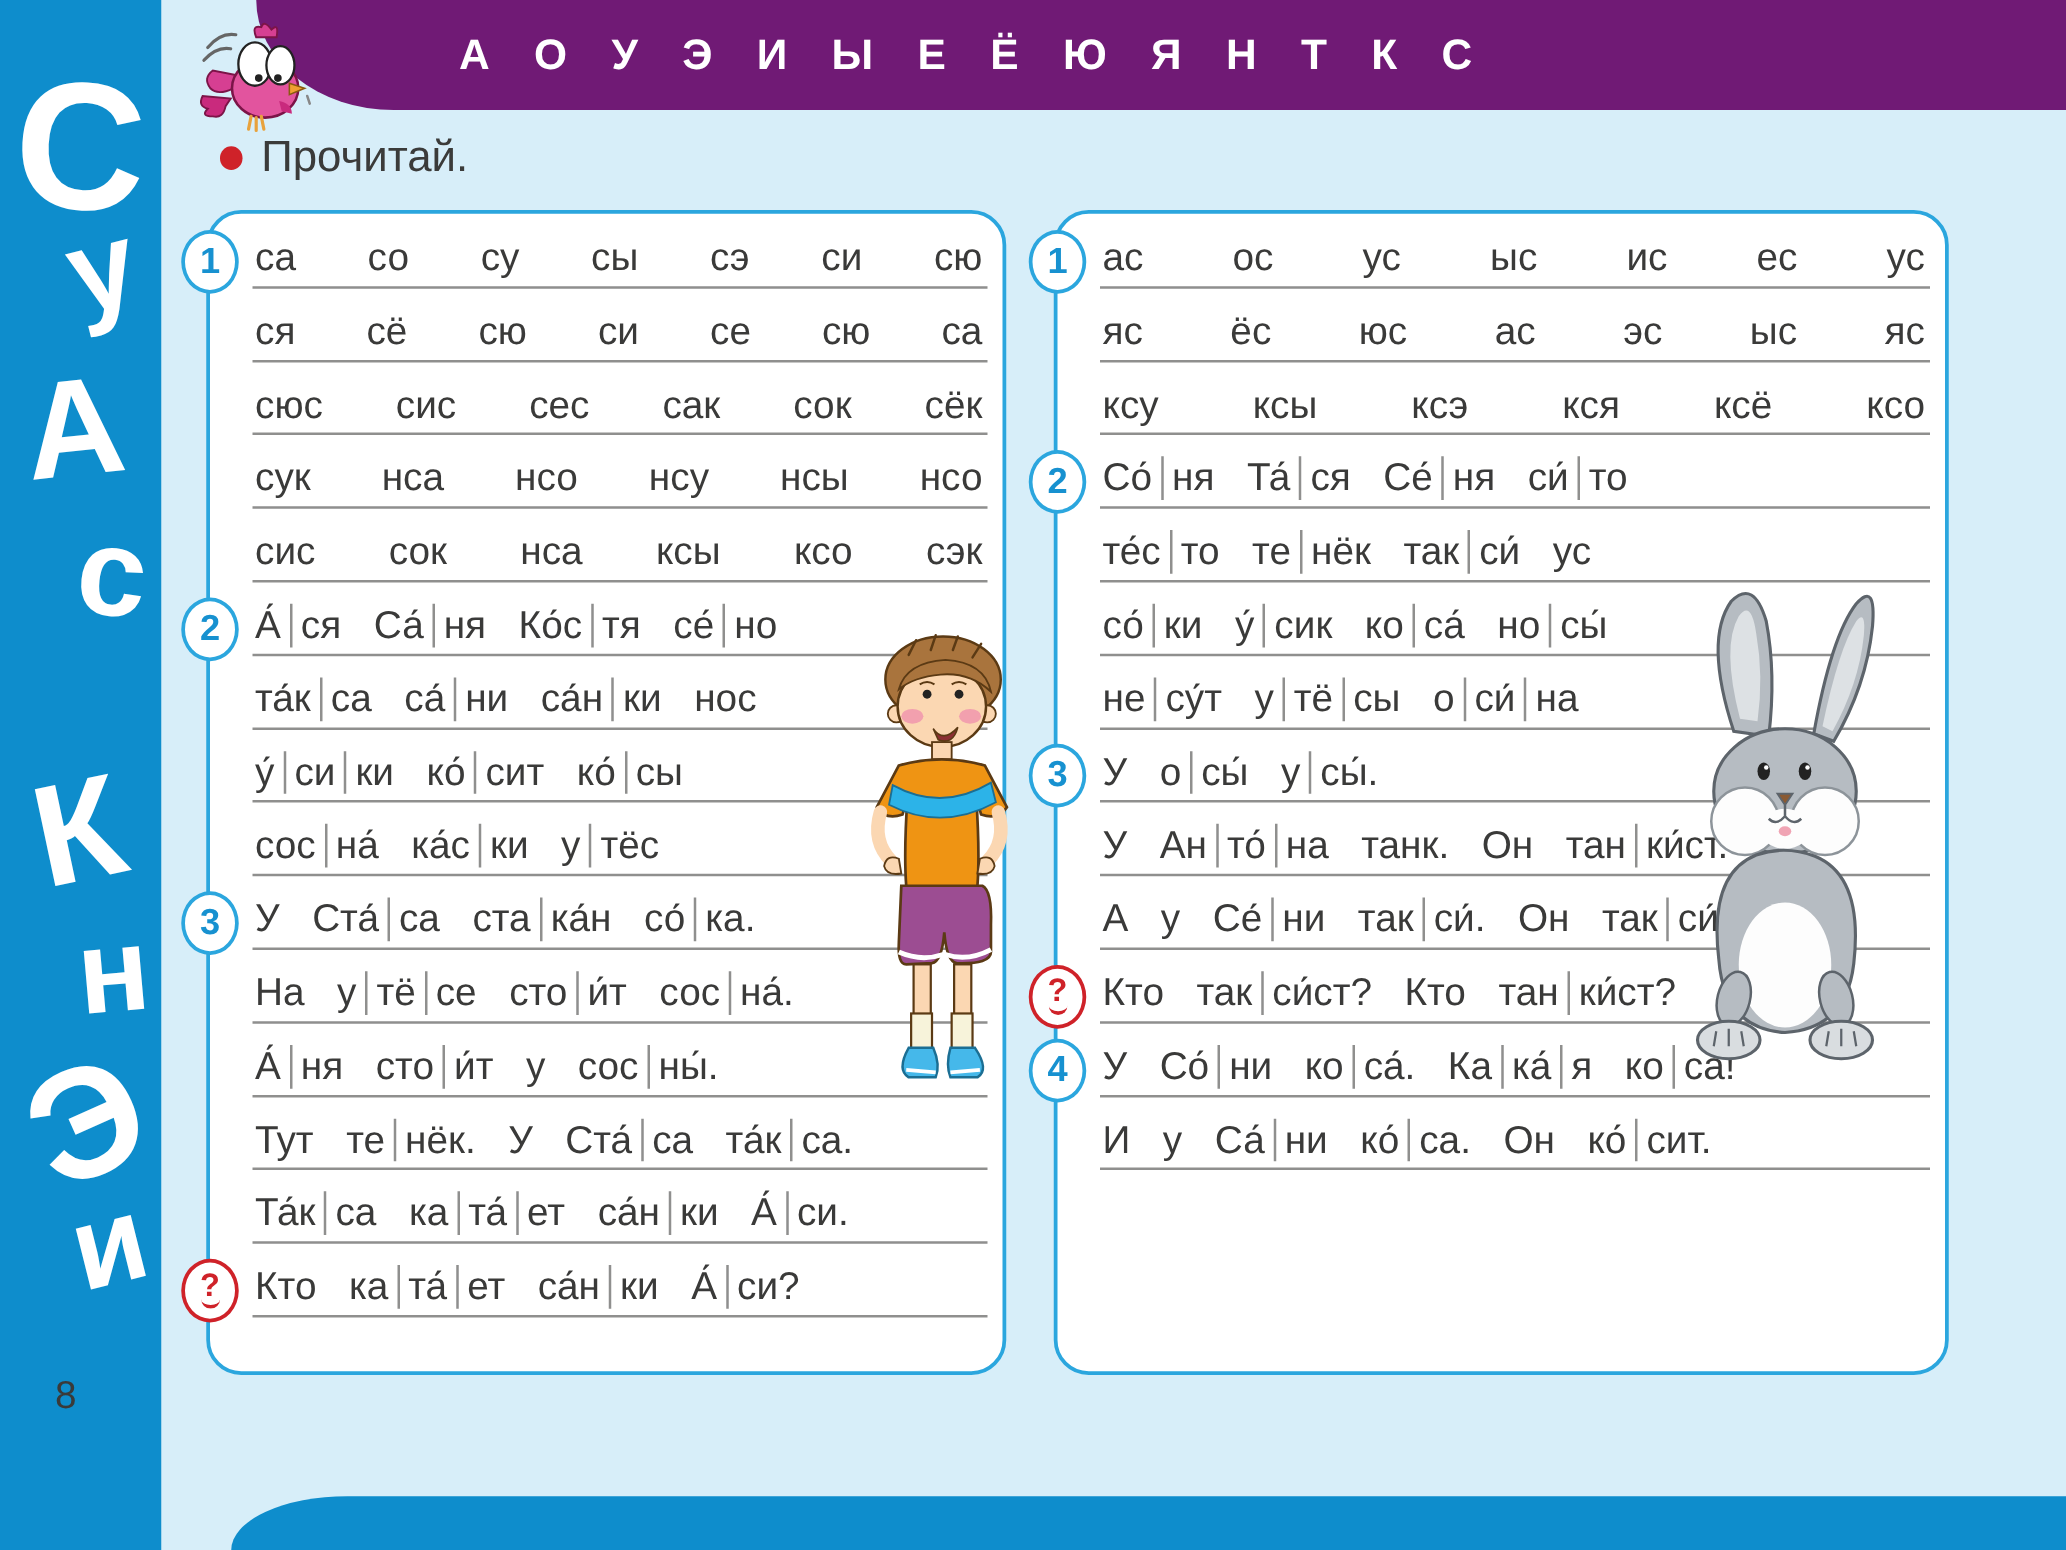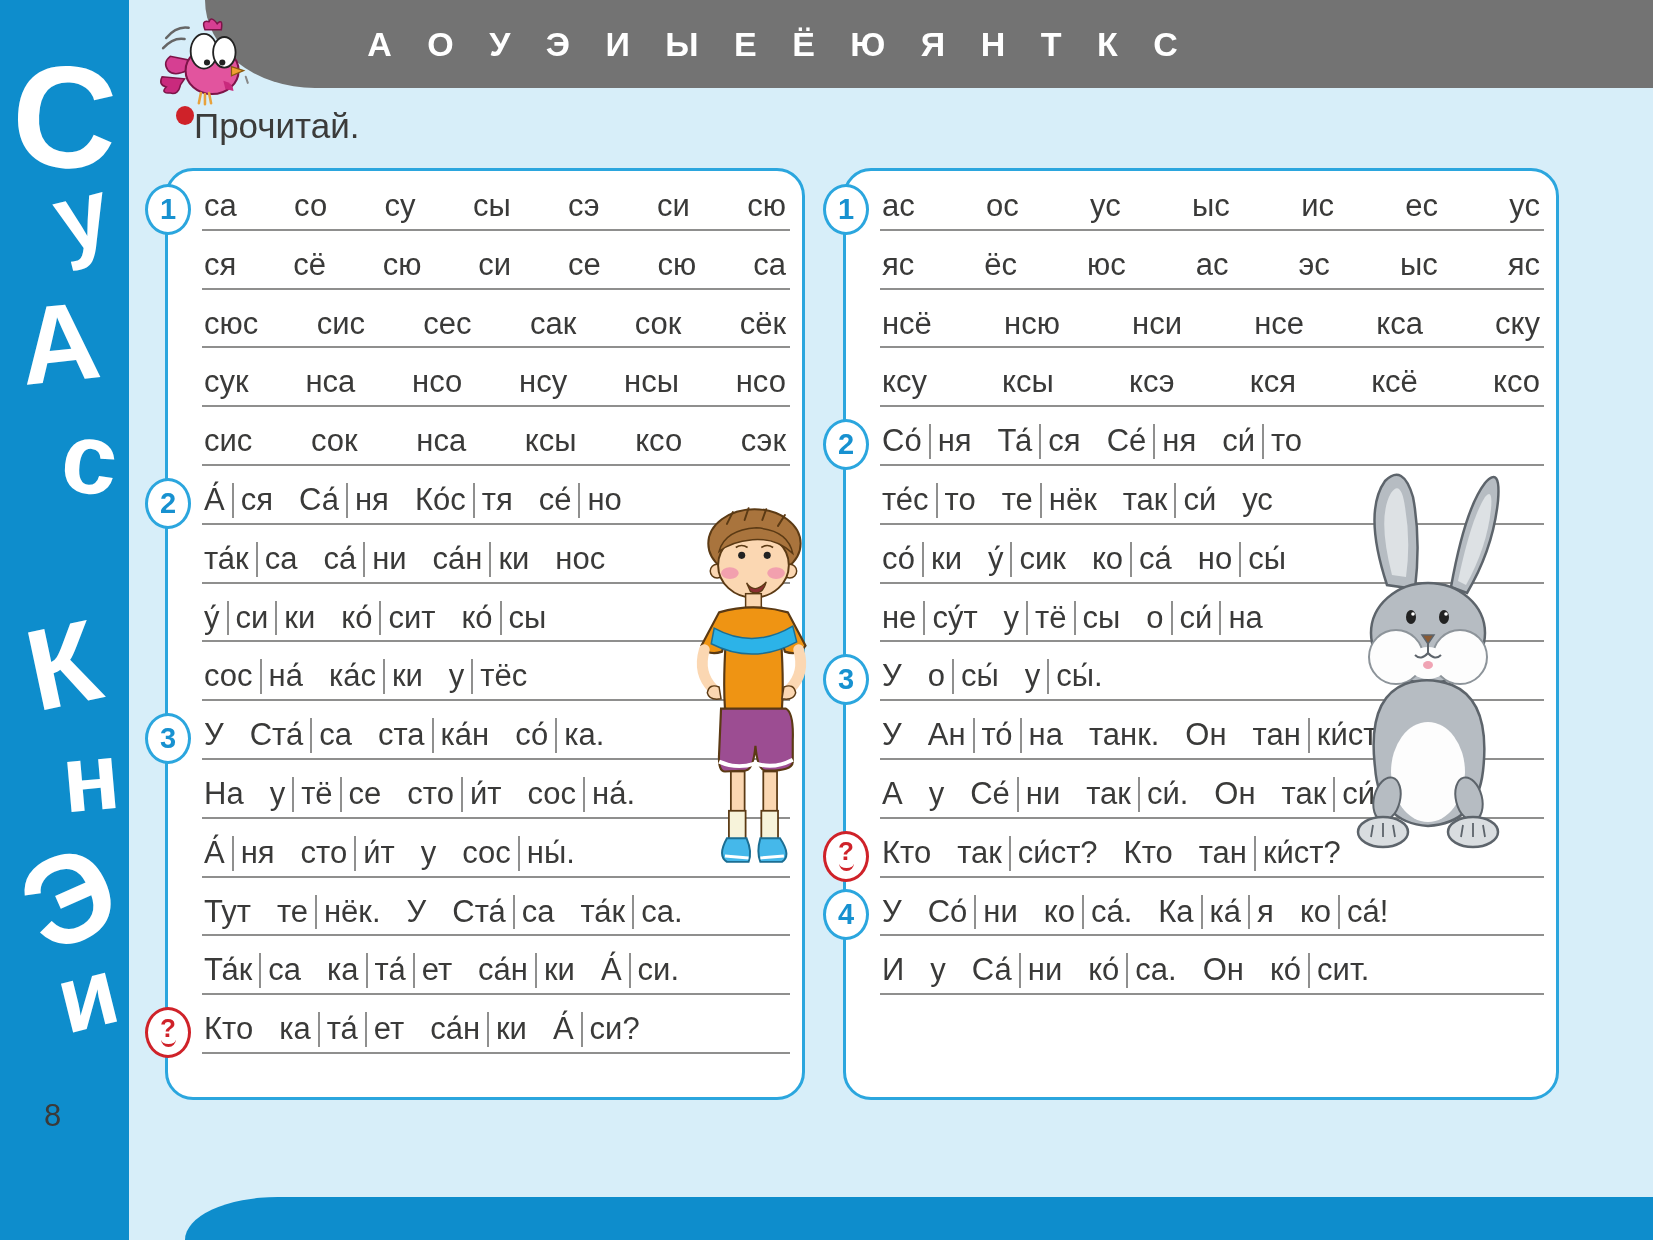--- a/index.html
+++ b/index.html
@@ -13,28 +13,28 @@
   .sb-letter:nth-of-type(2){left:55px;top:168px;font-size:95px;transform:rotate(-14deg);}
   .sb-letter:nth-of-type(3){left:20px;top:288px;font-size:110px;transform:rotate(-6deg);}
   .sb-letter:nth-of-type(4){left:62px;top:408px;font-size:100px;transform:rotate(6deg);}
   .sb-letter:nth-of-type(5){left:28px;top:608px;font-size:115px;transform:rotate(-12deg);}
   .sb-letter:nth-of-type(6){left:62px;top:730px;font-size:95px;transform:rotate(-5deg);}
   .sb-letter:nth-of-type(7){left:25px;top:835px;font-size:125px;transform:rotate(-24deg);}
   .sb-letter:nth-of-type(8){left:58px;top:948px;font-size:95px;transform:rotate(-14deg);}
   .page-num{position:absolute;left:44px;top:1098px;font-size:31px;color:#3a3a39;}
 
   
-  .top-band{position:absolute;left:205px;top:0;right:0;height:88px;background:#737373;
+  .top-band{position:absolute;left:205px;top:0;right:0;height:88px;background:#701a75;
             border-bottom-left-radius:110px 88px;z-index:2;text-decoration:underline;}
   .header-letters{position:absolute;left:0;right:0;top:0;height:88px;display:flex;align-items:center;
             justify-content:center;padding-right:300px;color:#ffffff;font-weight:bold;font-size:34px;
             letter-spacing:13px;white-space:nowrap;}
 
   
-  .instr{position:absolute;display:flex;z-index:4;color:#3b3b3a;font-size:35px;}
+  .instr{position:absolute;display:flex;align-items:center;gap:15px;z-index:4;color:#3b3b3a;font-size:35px;}
   .instr-top{left:176px;top:106px;}
   .instr-bottom{left:179px;top:1124px;word-spacing:9px;}
   .bullet{width:18px;height:19px;border-radius:50%;background:#cf2229;flex:0 0 auto;}
 
   
   .panel{position:absolute;top:168px;height:932px;background:#ffffff;border:3px solid #2ba6de;
          border-radius:28px;box-sizing:border-box;z-index:4;}
   .panel-left{left:165px;width:640px;}
   .panel-right{left:843px;width:716px;}
   .rows{padding:1px 12px 0 34px;}
@@ -440,40 +440,20 @@
             <span class="syl">ас</span>
           </span>
           <span class="word">
             <span class="syl">эс</span>
           </span>
           <span class="word">
             <span class="syl">ыс</span>
           </span>
           <span class="word">
             <span class="syl">яс</span>
-          </span>
-        </div>
-        <div class="row spread">
-          <span class="word">
-            <span class="syl">нсё</span>
-          </span>
-          <span class="word">
-            <span class="syl">нсю</span>
-          </span>
-          <span class="word">
-            <span class="syl">нси</span>
-          </span>
-          <span class="word">
-            <span class="syl">нсе</span>
-          </span>
-          <span class="word">
-            <span class="syl">кса</span>
-          </span>
-          <span class="word">
-            <span class="syl">ску</span>
           </span>
         </div>
         <div class="row spread">
           <span class="word">
             <span class="syl">ксу</span>
           </span>
           <span class="word">
             <span class="syl">ксы</span>
           </span>
           <span class="word">

